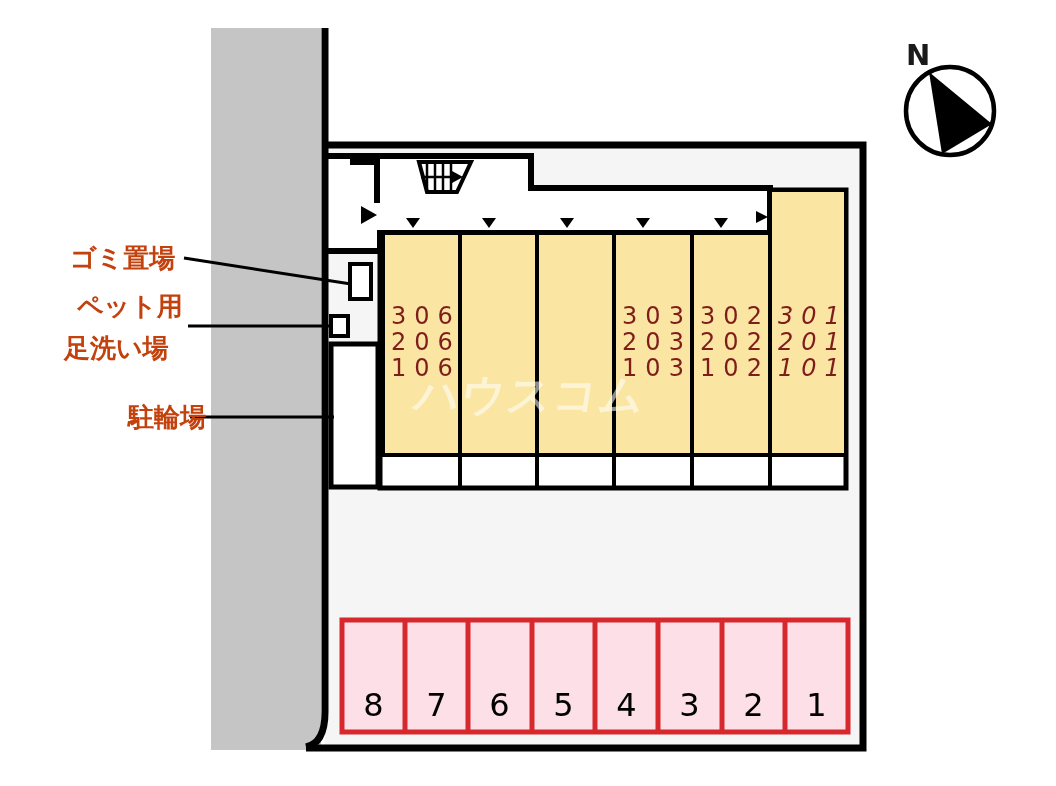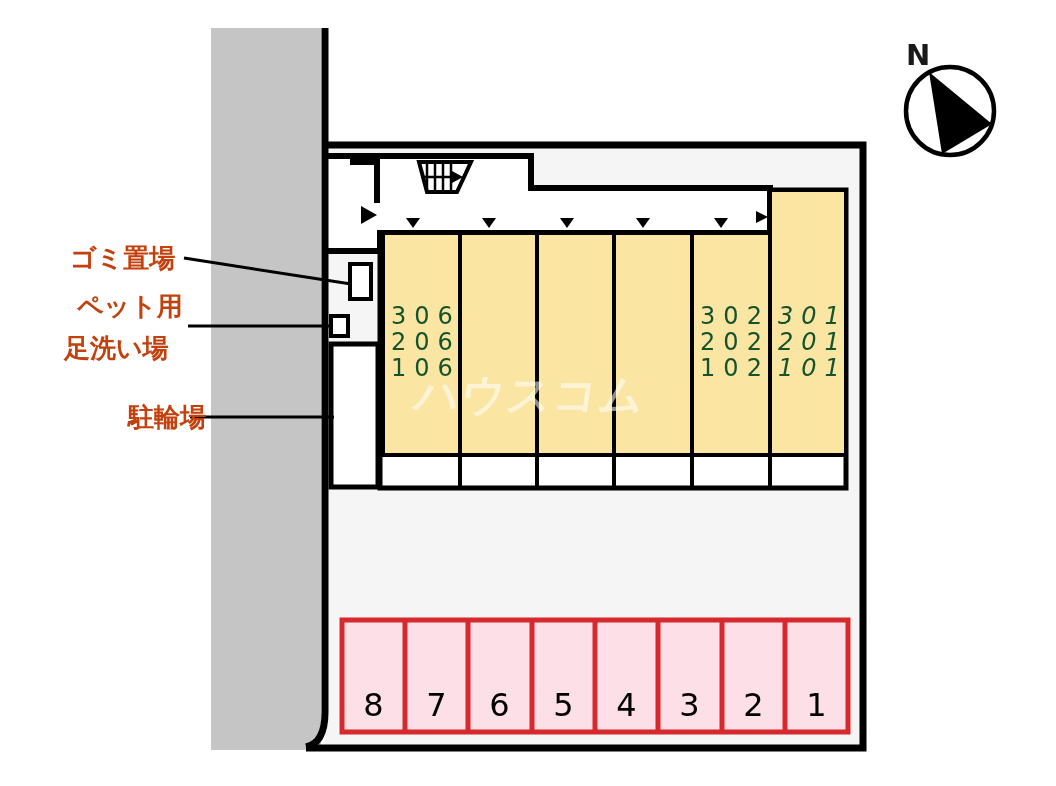--- a/index.html
+++ b/index.html
@@ -7,21 +7,21 @@
     position:relative;width:1056px;height:786px;background:#ffffff;
     font-family:"DejaVu Sans",sans-serif;overflow:hidden;
   }
   #stage svg{position:absolute;left:0;top:0;}
   .lbl{
     position:absolute;color:#c2410c;font-weight:bold;font-size:26px;
     white-space:nowrap;line-height:1.1;
   }
   .unit-col{
     position:absolute;top:303px;width:77px;text-align:center;
-    font-size:24px;color:#14532d;letter-spacing:8px;text-indent:8px;
+    font-size:24px;color:#7f1d1d;letter-spacing:8px;text-indent:8px;
     line-height:26px;font-weight:normal;
   }
   .park-num{
     position:absolute;top:688px;width:63px;height:34px;text-align:center;
     font-size:32px;line-height:34px;color:#000;
   }
   .north-label{
     position:absolute;left:906px;top:38px;font-size:29px;font-weight:bold;color:#1a1a1a;
   }
   .watermark{
@@ -117,20 +117,25 @@
   <div class="lbl" style="left:70px;top:244px;">ゴミ置場</div>
   <div class="lbl" style="left:37px;top:292px;margin-left:40px;">ペット用</div>
   <div class="lbl" style="left:64px;top:334px;text-align:center;">足洗い場</div>
   <div class="lbl" style="left:92px;top:403px;padding-left:36px;">駐輪場</div>
 
   <div class="unit-col" style="left:383px;">
     <div>306</div>
     <div>206</div>
     <div>106</div>
   </div>
+  <div class="unit-col" style="left:614px;width:78px;">
+    <div>303</div>
+    <div>203</div>
+    <div>103</div>
+  </div>
   <div class="unit-col" style="left:692px;width:78px;">
     <div>302</div>
     <div>202</div>
     <div>102</div>
   </div>
   <div class="unit-col" style="left:770px;width:76px;font-style:italic;">
     <div>301</div>
     <div>201</div>
     <div>101</div>
   </div>

